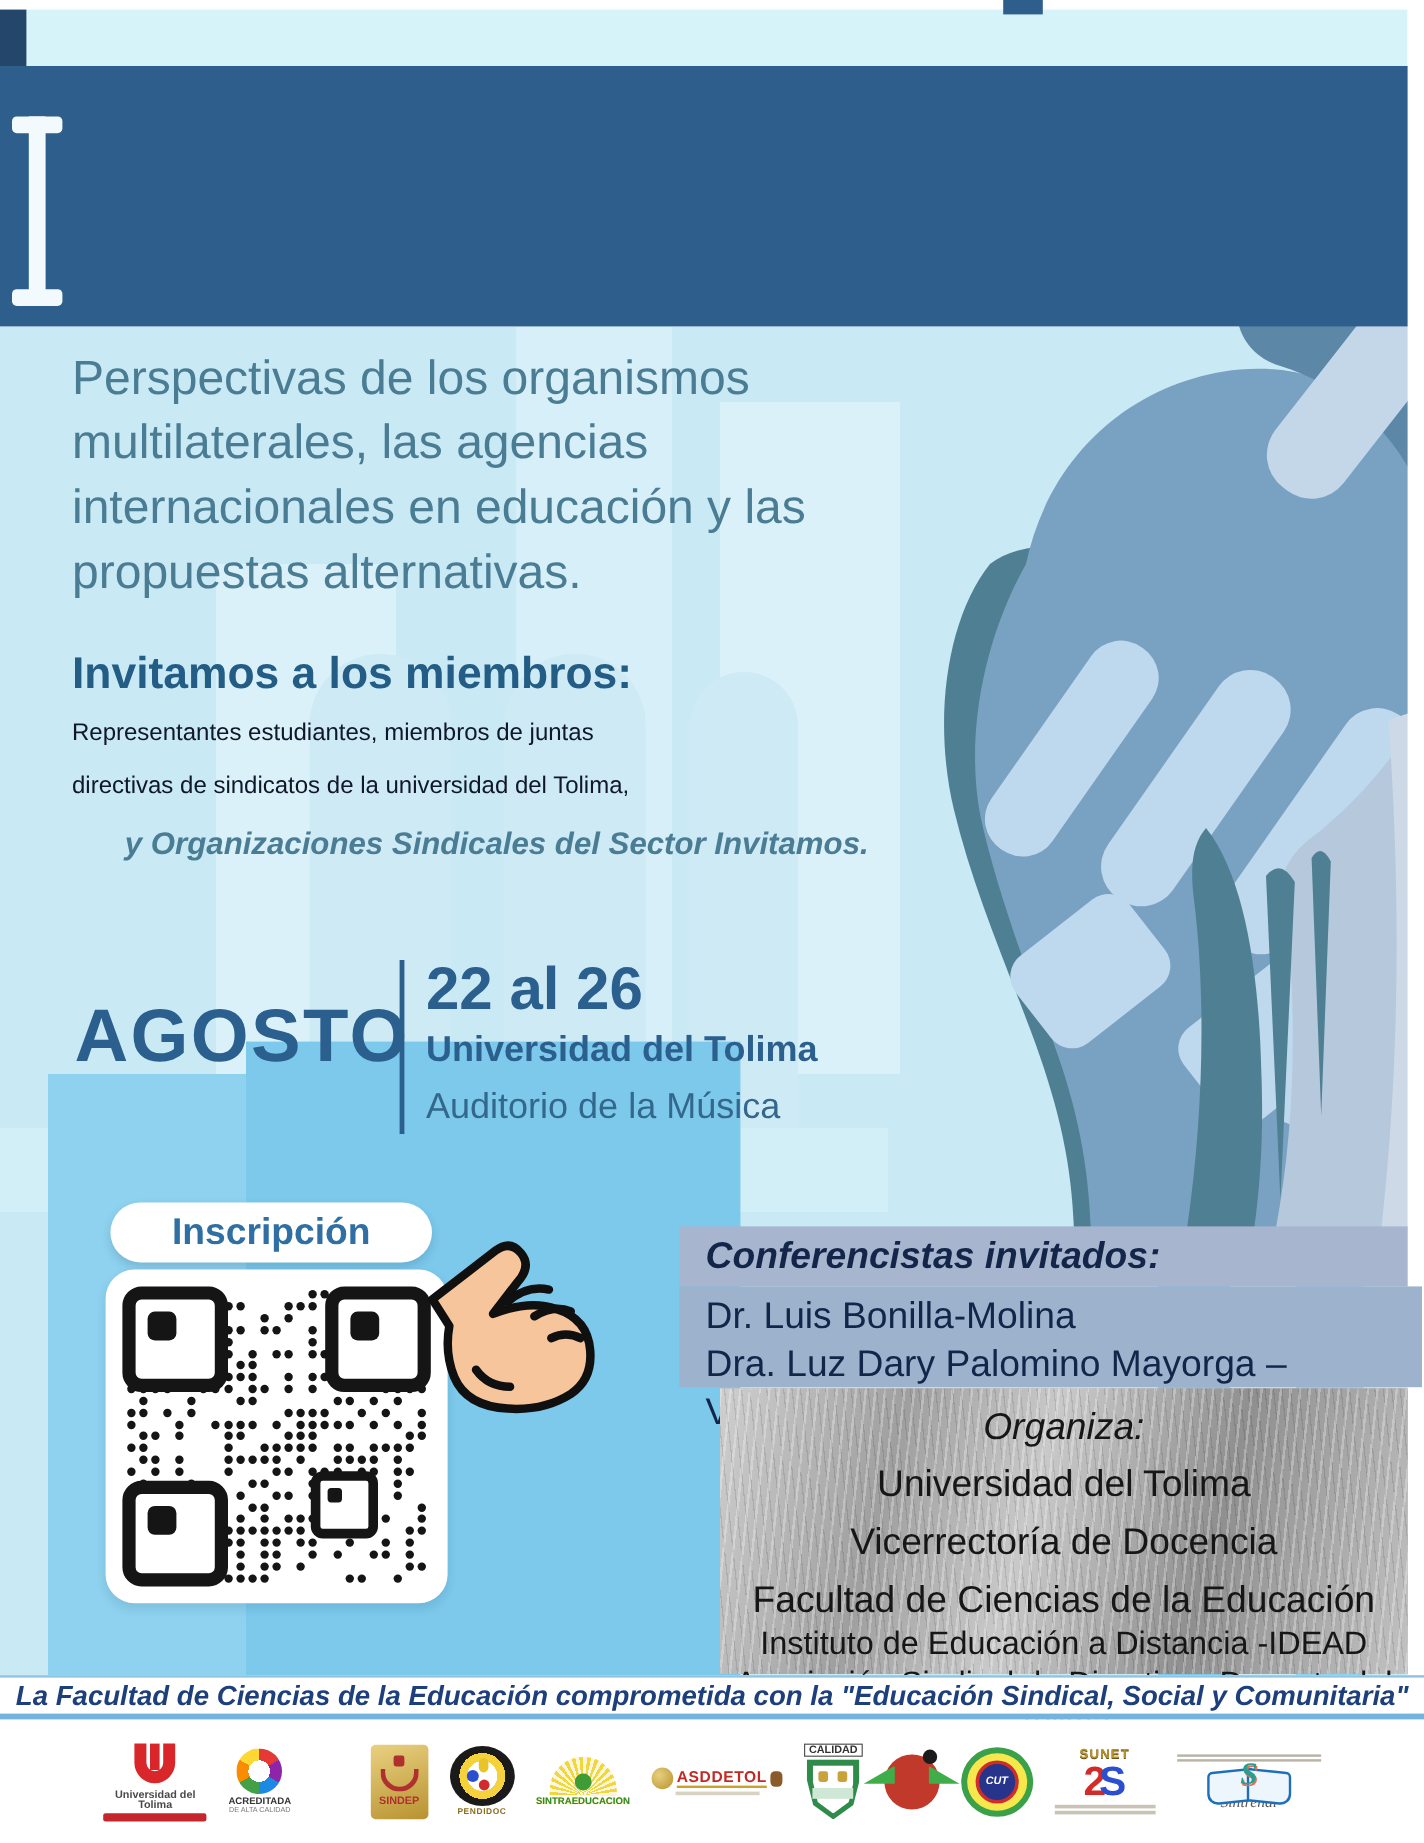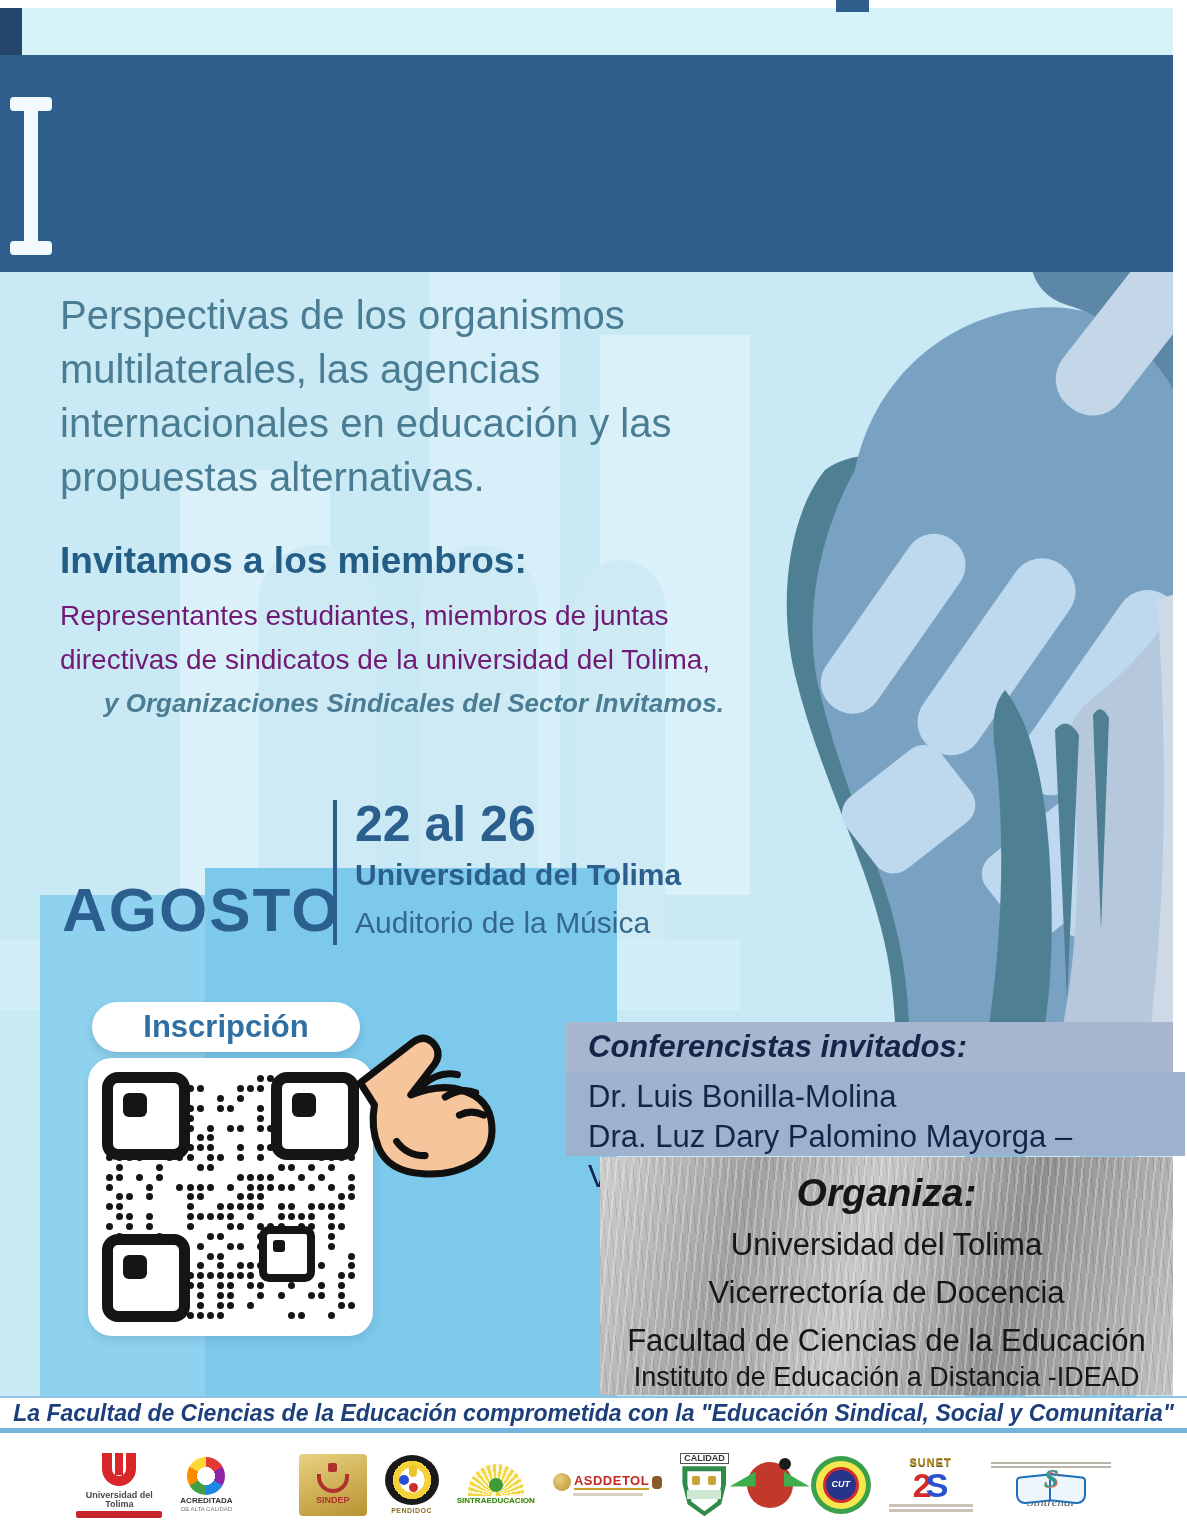--- a/index.html
+++ b/index.html
@@ -33,26 +33,26 @@
   .m-blue2{left:205px;top:868px;width:412px;height:557px;background:#7cc9ec;}
   .m-blue3{left:965px;top:640px;width:60px;height:785px;background:#7cc9ec;}
   .m-blue4{left:1080px;top:755px;width:56px;height:670px;background:#8ed2ef;}
   .m-bar{left:930px;top:742px;width:243px;height:55px;background:#a6def3;}
   
   .fist{position:absolute;left:737px;top:170px;width:450px;height:855px;z-index:2;}
   
   .intro{position:absolute;left:60px;top:288px;width:672px;font-size:40px;line-height:54px;
          color:#4a7c93;z-index:10;}
   .invite-h{position:absolute;left:60px;top:540px;font-size:37px;font-weight:700;color:#235d86;z-index:10;}
-  .invite-l{position:absolute;left:60px;font-size:28px;color:#701a75;z-index:10;}
+  .invite-l{position:absolute;left:60px;font-size:20px;color:#0f172a;z-index:10;}
   .invite-l1{top:600px;} .invite-l2{top:644px;}
   .invite-l3{position:absolute;left:104px;top:688px;font-size:26px;font-weight:700;font-style:italic;
              color:#4a7c93;z-index:10;}
   .month{position:absolute;left:62px;top:828px;font-size:62px;font-weight:700;letter-spacing:2px;
-         color:#2b5f8e;z-index:10;margin-top:46px;}
+         color:#2b5f8e;z-index:10;}
   .vline{position:absolute;left:333px;top:800px;width:4px;height:145px;background:#2b5f8e;z-index:10;}
   .dates{position:absolute;left:355px;top:795px;font-size:50px;font-weight:700;color:#2b5f8e;z-index:10;}
   .venue1{position:absolute;left:355px;top:858px;font-size:30px;font-weight:700;color:#2b5f8e;z-index:10;}
   .venue2{position:absolute;left:355px;top:894px;font-size:30px;color:#33688c;z-index:10;margin-top:12px;}
   
   .inscribe{position:absolute;left:92px;top:1002px;width:268px;height:50px;background:#ffffff;
             border:none;border-radius:28px;box-shadow:0 4px 8px rgba(20,60,90,.18);
             font-family:"Liberation Sans",sans-serif;font-size:31px;font-weight:700;color:#2f6fa3;
             z-index:10;display:flex;align-items:center;justify-content:center;cursor:pointer;}
   .qr-card{position:absolute;left:88px;top:1058px;width:285px;height:278px;background:#ffffff;
@@ -77,21 +77,21 @@
          z-index:10;padding:5px 0 0 22px;box-sizing:border-box;font-size:31px;line-height:40px;
          color:#13264a;}
   
   .org{position:absolute;left:600px;top:1157px;width:573px;height:238px;z-index:10;
        background-color:#b5b5b5;
        background-image:
          repeating-linear-gradient(96deg,rgba(255,255,255,.28) 0 2px,rgba(255,255,255,0) 2px 8px),
          repeating-linear-gradient(84deg,rgba(0,0,0,.10) 0 1px,rgba(0,0,0,0) 1px 7px),
          linear-gradient(105deg,#cfcfcf 0%,#9f9f9f 25%,#c9c9c9 45%,#8f8f8f 70%,#c2c2c2 100%);
        text-align:center;color:#161616;}
-  .org-h{margin-top:14px;font-size:39px;font-weight:700;font-style:italic;}
+  .org-h{margin-top:14px;font-size:31px;font-weight:400;font-style:italic;}
   .org-a{font-size:31px;margin-top:12px;}
   .org-b{font-size:27px;margin-top:3px;line-height:31px;}
   .org-b.wrap{width:560px;margin-left:auto;margin-right:auto;}
   
   .slogan{position:absolute;left:0;top:1396px;width:1187px;height:37px;background:#ffffff;
           border-top:2px solid #8fc3e0;border-bottom:5px solid #74b4dc;box-sizing:border-box;
           display:flex;align-items:center;justify-content:center;font-size:23px;font-weight:700;
           font-style:italic;color:#1d3f7c;z-index:20;}
   .logos{position:absolute;left:0;top:1433px;width:1187px;height:103px;background:#ffffff;
          display:flex;align-items:center;justify-content:center;gap:18px;z-index:20;}
@@ -102,21 +102,21 @@
   .lg-ut .t1{font-size:9px;font-weight:700;color:#4a4a4a;width:78px;}
   .lg-ut .bar{width:86px;height:7px;background:#c5262c;border-radius:2px;margin-top:2px;}
   
   .ring{width:38px;height:38px;border-radius:50%;
         background:radial-gradient(circle,#fff 0 9px,transparent 9px),
         conic-gradient(#e53935 0 60deg,#8e24aa 60deg 120deg,#1e88e5 120deg 180deg,
                        #43a047 180deg 240deg,#fb8c00 240deg 300deg,#fdd835 300deg 360deg);}
   .lg-acr .t1{font-size:8px;font-weight:700;color:#333;margin-top:2px;}
   .lg-acr .t2{font-size:6px;color:#777;}
   
-  .badge{width:68px;height:62px;background:linear-gradient(160deg,#e9d182,#b8922f);border-radius:4px;
+  .badge{width:48px;height:62px;background:linear-gradient(160deg,#e9d182,#b8922f);border-radius:4px;
          display:flex;flex-direction:column;align-items:center;justify-content:center;margin-left:48px;}
   .hands{width:24px;height:15px;border:4px solid #b03030;border-top:none;border-radius:0 0 18px 18px;}
   .gear{width:9px;height:9px;background:#b03030;border-radius:2px;margin-bottom:2px;}
   .lg-sin .t1{font-size:9px;font-weight:700;color:#b03030;margin-top:3px;}
   
   .oval{width:54px;height:50px;border-radius:50%;
         background:radial-gradient(circle,#ffffff 0 34%,#f5d23c 34% 52%,#1a1a1a 52% 100%);
         position:relative;}
   .oval .dotb{position:absolute;left:14px;top:20px;width:10px;height:10px;border-radius:50%;background:#2a4fd0;}
   .oval .dotr{position:absolute;left:24px;top:28px;width:9px;height:9px;border-radius:50%;background:#d02c2c;}

